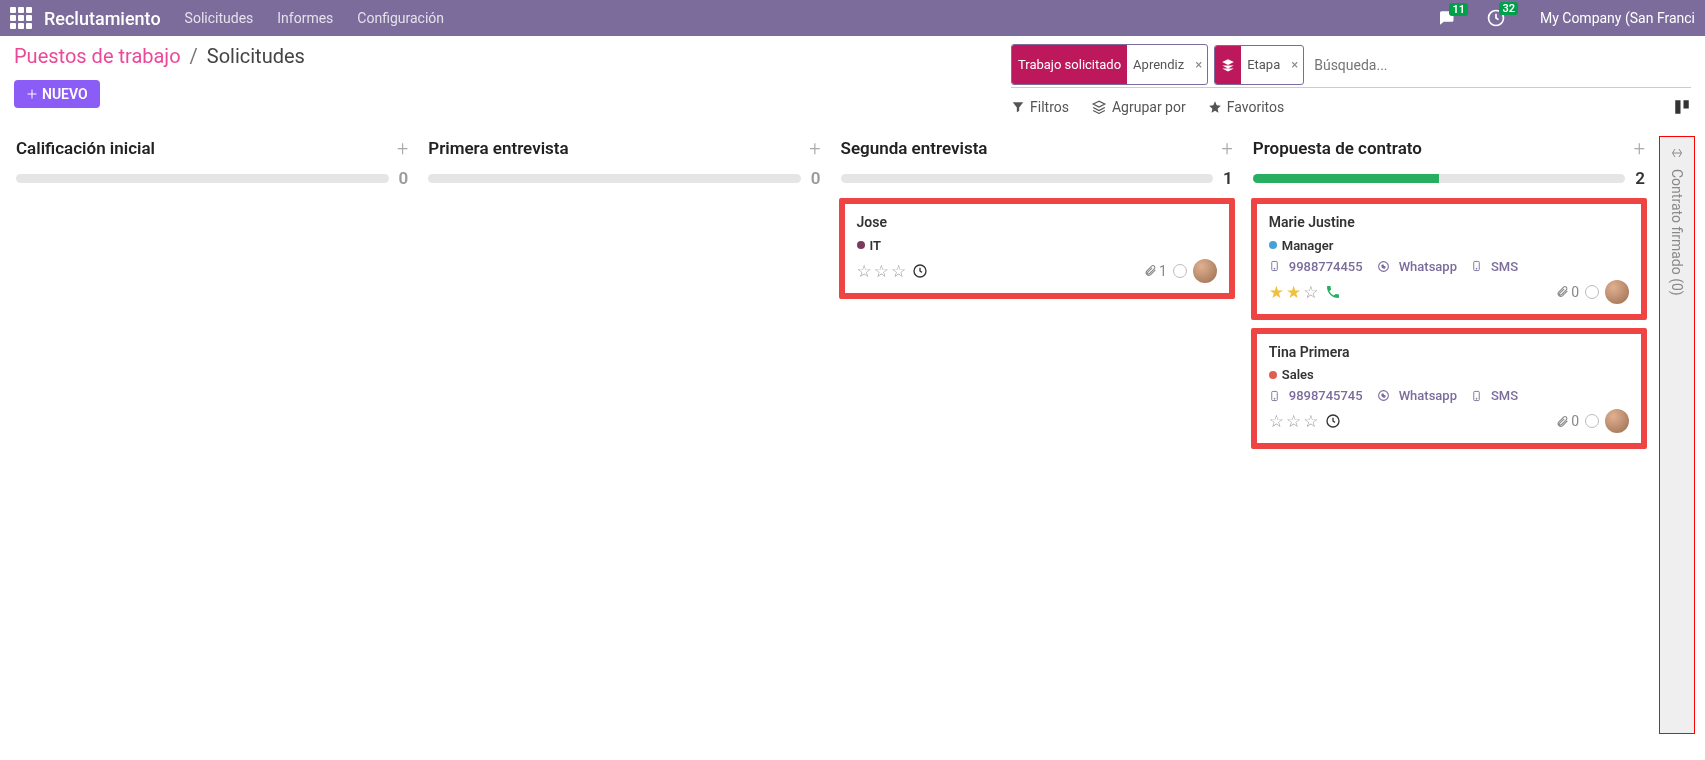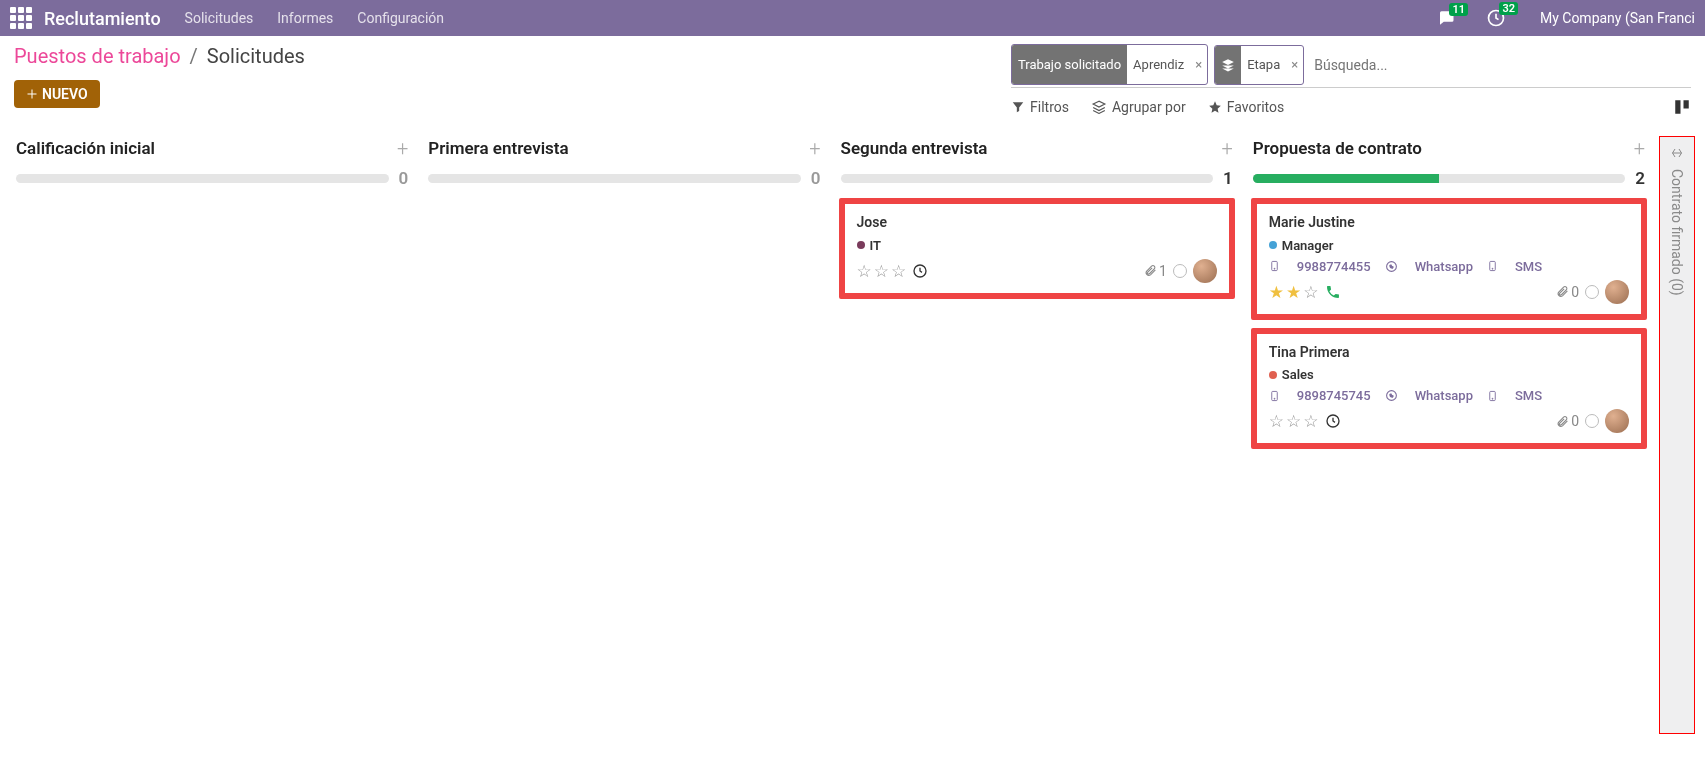--- a/index.html
+++ b/index.html
@@ -14,25 +14,25 @@
 .topnav-spacer { flex: 1; }
 .status-item { display: flex; align-items: center; margin-right: 14px; position: relative; cursor: pointer; }
 .badge { background: #00a04a; color: #fff; font-size: 11px; border-radius: 3px; padding: 0 3px; position: absolute; top: -6px; right: -12px; font-weight: 600; }
 .company { color: #ffffff; margin-left: 20px; }
 
 
 .controlpanel { display: flex; align-items: flex-start; padding: 8px 14px 4px 14px; }
 .cp-left { }
 .breadcrumb { font-size: 20px; color: #777; }
 .breadcrumb .active { color: #444; }
-.btn-new { margin-top: 12px; background: #a16207; color: #fff; border: none; padding: 6px 12px; border-radius: 4px; font-size: 14px; cursor: pointer; display: inline-flex; align-items: center; gap: 4px; font-weight: 600; }
+.btn-new { margin-top: 12px; background: #8b5cf6; color: #fff; border: none; padding: 6px 12px; border-radius: 4px; font-size: 14px; cursor: pointer; display: inline-flex; align-items: center; gap: 4px; font-weight: 600; }
 .cp-right { margin-left: auto; width: 680px; }
 .searchbar { display: flex; align-items: center; border-bottom: 1px solid #ccc; padding-bottom: 2px; }
 .facet { display: inline-flex; align-items: center; border: 1px solid #7c6c9c; border-radius: 3px; overflow: hidden; margin-right: 6px; font-size: 13px; }
-.facet .label { background: #737373; color: #fff; padding: 12px 6px; }
+.facet .label { background: #be185d; color: #fff; padding: 12px 6px; }
 .facet .value { padding: 2px 6px; color: #555; }
 .facet .remove { padding: 0 5px; color: #888; cursor: pointer; }
 .facet.group .label { display: flex; align-items: center; gap: 3px; }
 .search-input { flex: 1; border: none; outline: none; padding: 4px; font-size: 14px; }
 .filterbar { display: flex; align-items: center; gap: 22px; margin-top: 10px; }
 .filter-btn { display: inline-flex; align-items: center; gap: 5px; color: #555; cursor: pointer; font-size: 14px; }
 .kanban-icon { margin-left: auto; cursor: pointer; }
 
 
 .kanban { display: flex; padding: 16px 10px; gap: 8px; height: calc(100% - 130px); align-items: flex-start; }
@@ -43,21 +43,21 @@
 .col-progress { display: flex; align-items: center; gap: 10px; padding: 0 6px 10px 6px; }
 .progress-bar { flex: 1; height: 9px; background: #e5e5e5; border-radius: 5px; overflow: hidden; }
 .progress-fill { height: 100%; background: #27ae60; }
 .col-count { font-size: 17px; font-weight: 600; color: #333; }
 
 .card { background: #fff; border: 6px solid #ef4444; border-radius: 2px; padding: 10px 12px; margin: 0 4px 8px 4px; }
 .card-name { font-weight: 600; color: #333; margin-bottom: 6px; }
 .card-tag { display: inline-flex; align-items: center; gap: 5px; font-size: 13px; font-weight: 600; margin-bottom: 6px; }
 .tag-dot { width: 8px; height: 8px; border-radius: 50%; display: inline-block; }
 .card-contact-row { display: flex; align-items: center; gap: 14px; margin-bottom: 6px; flex-wrap: wrap; }
-.contact-link { color: #7c6c9c; font-size: 13px; display: inline-flex; align-items: center; gap: 17px; cursor: pointer; font-weight: 500; }
+.contact-link { color: #7c6c9c; font-size: 13px; display: inline-flex; align-items: center; gap: 9px; cursor: pointer; font-weight: 500; }
 .card-footer { display: flex; align-items: center; }
 .stars { display: inline-flex; gap: 2px; }
 .star { font-size: 17px; color: #999; }
 .star.filled { color: #f0c040; }
 .clock-icon, .phone-icon { margin-left: 6px; }
 .foot-spacer { flex: 1; }
 .attach { color: #888; font-size: 14px; display: inline-flex; align-items: center; gap: 2px; margin-right: 6px; }
 .activity-dot { width: 14px; height: 14px; border-radius: 50%; border: 1.5px solid #bbb; margin-right: 6px; }
 .avatar { width: 24px; height: 24px; border-radius: 50%; background: radial-gradient(circle at 35% 30%, #e0b090, #9a6d50); }
 

